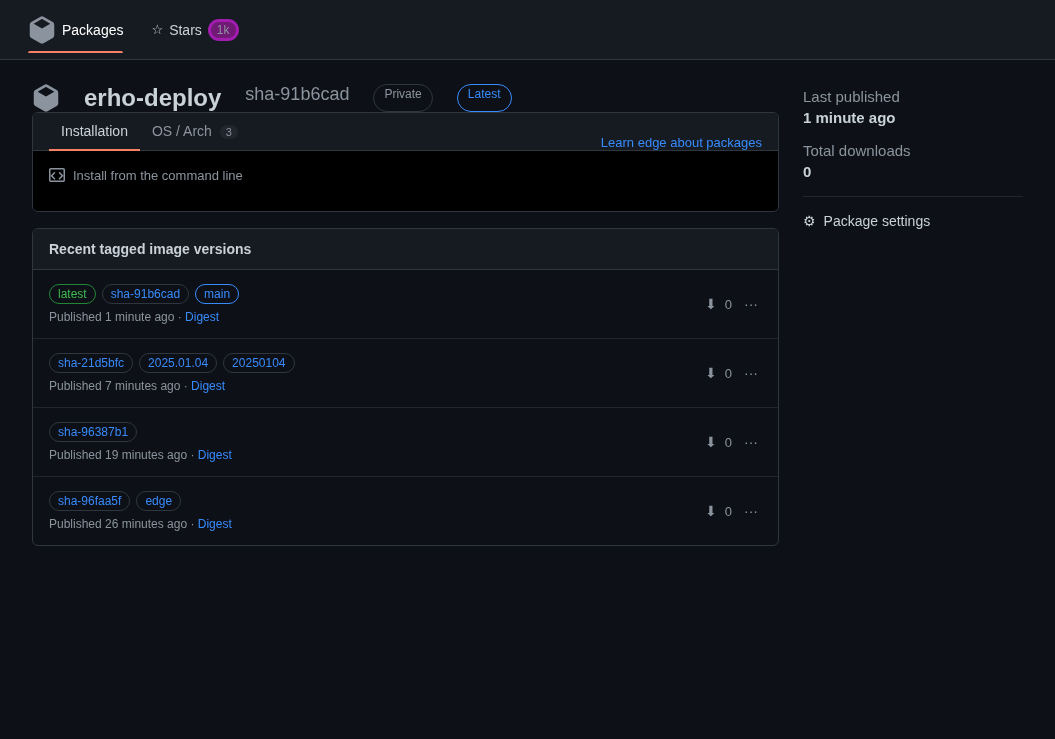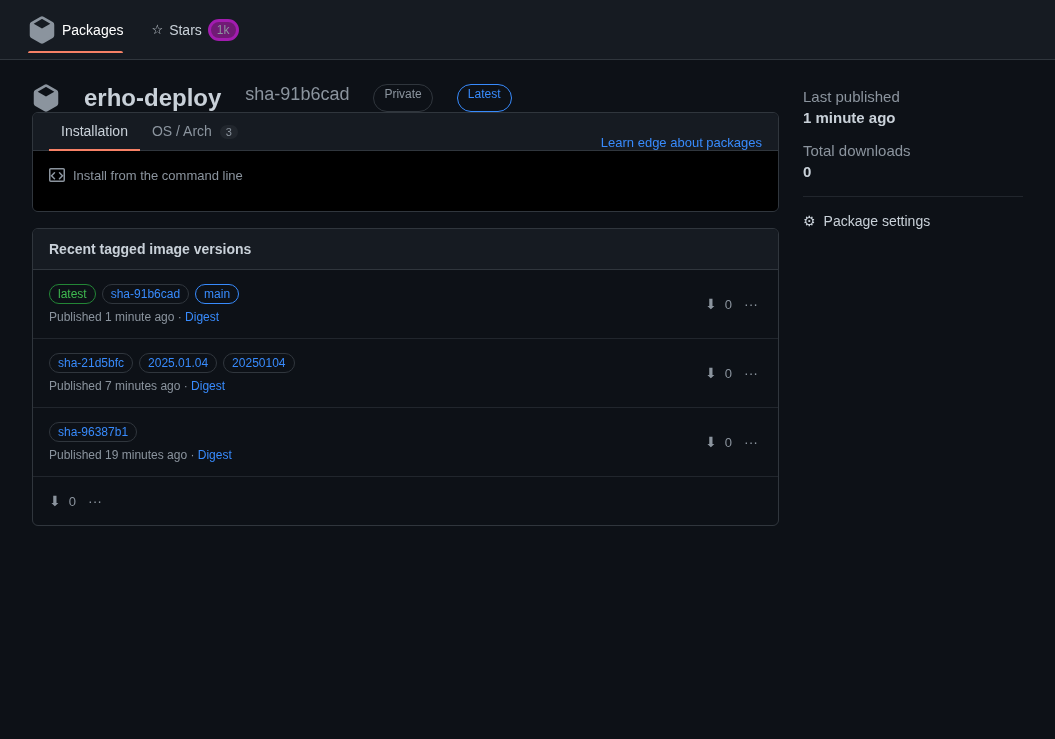--- a/index.html
+++ b/index.html
@@ -357,20 +357,27 @@
               </div>
               <div class="version-meta">Published 19 minutes ago · <a href="#">Digest</a></div>
             </div>
             <div class="version-right">
       <span style="font-size:14px;">⬇</span>
       <span>0</span>
       <button class="ellipsis-btn">···</button>
     </div>
           </div>
           <div class="version-row">
+            <div>
+              <div class="version-tags">
+                <span class="vtag ">sha-96faa5f</span>
+                <span class="vtag edge-tag">edge</span>
+              </div>
+              <div class="version-meta">Published 26 minutes ago · <a href="#">Digest</a></div>
+            </div>
             <div class="version-right">
       <span style="font-size:14px;">⬇</span>
       <span>0</span>
       <button class="ellipsis-btn">···</button>
     </div>
           </div>
         </div>
     </div>
 
   </div>

